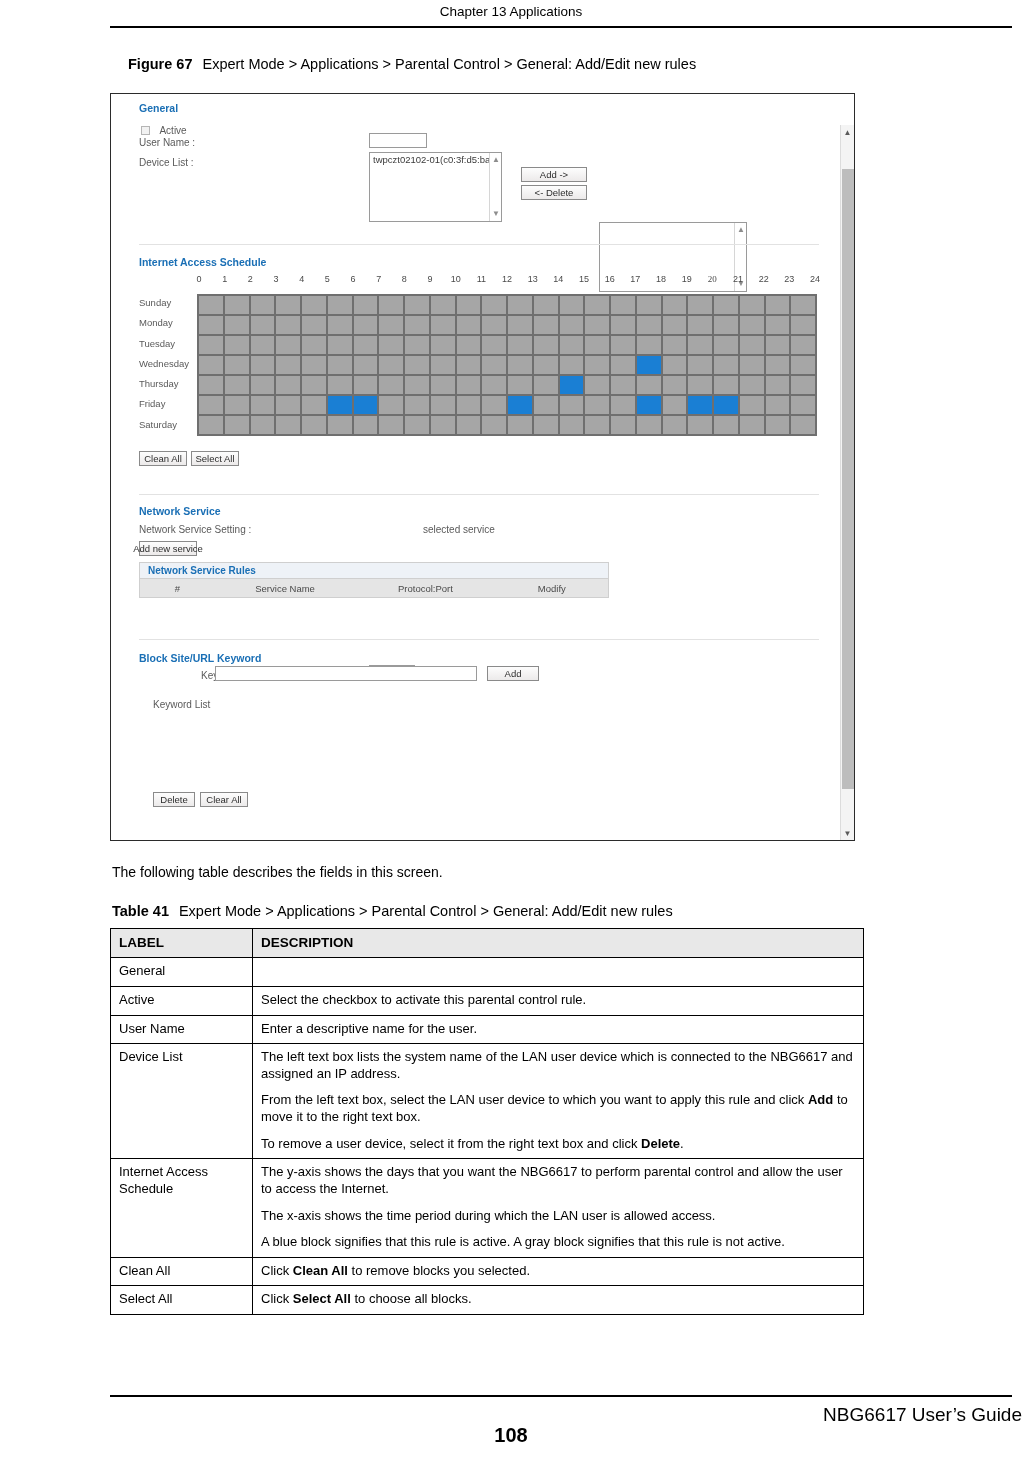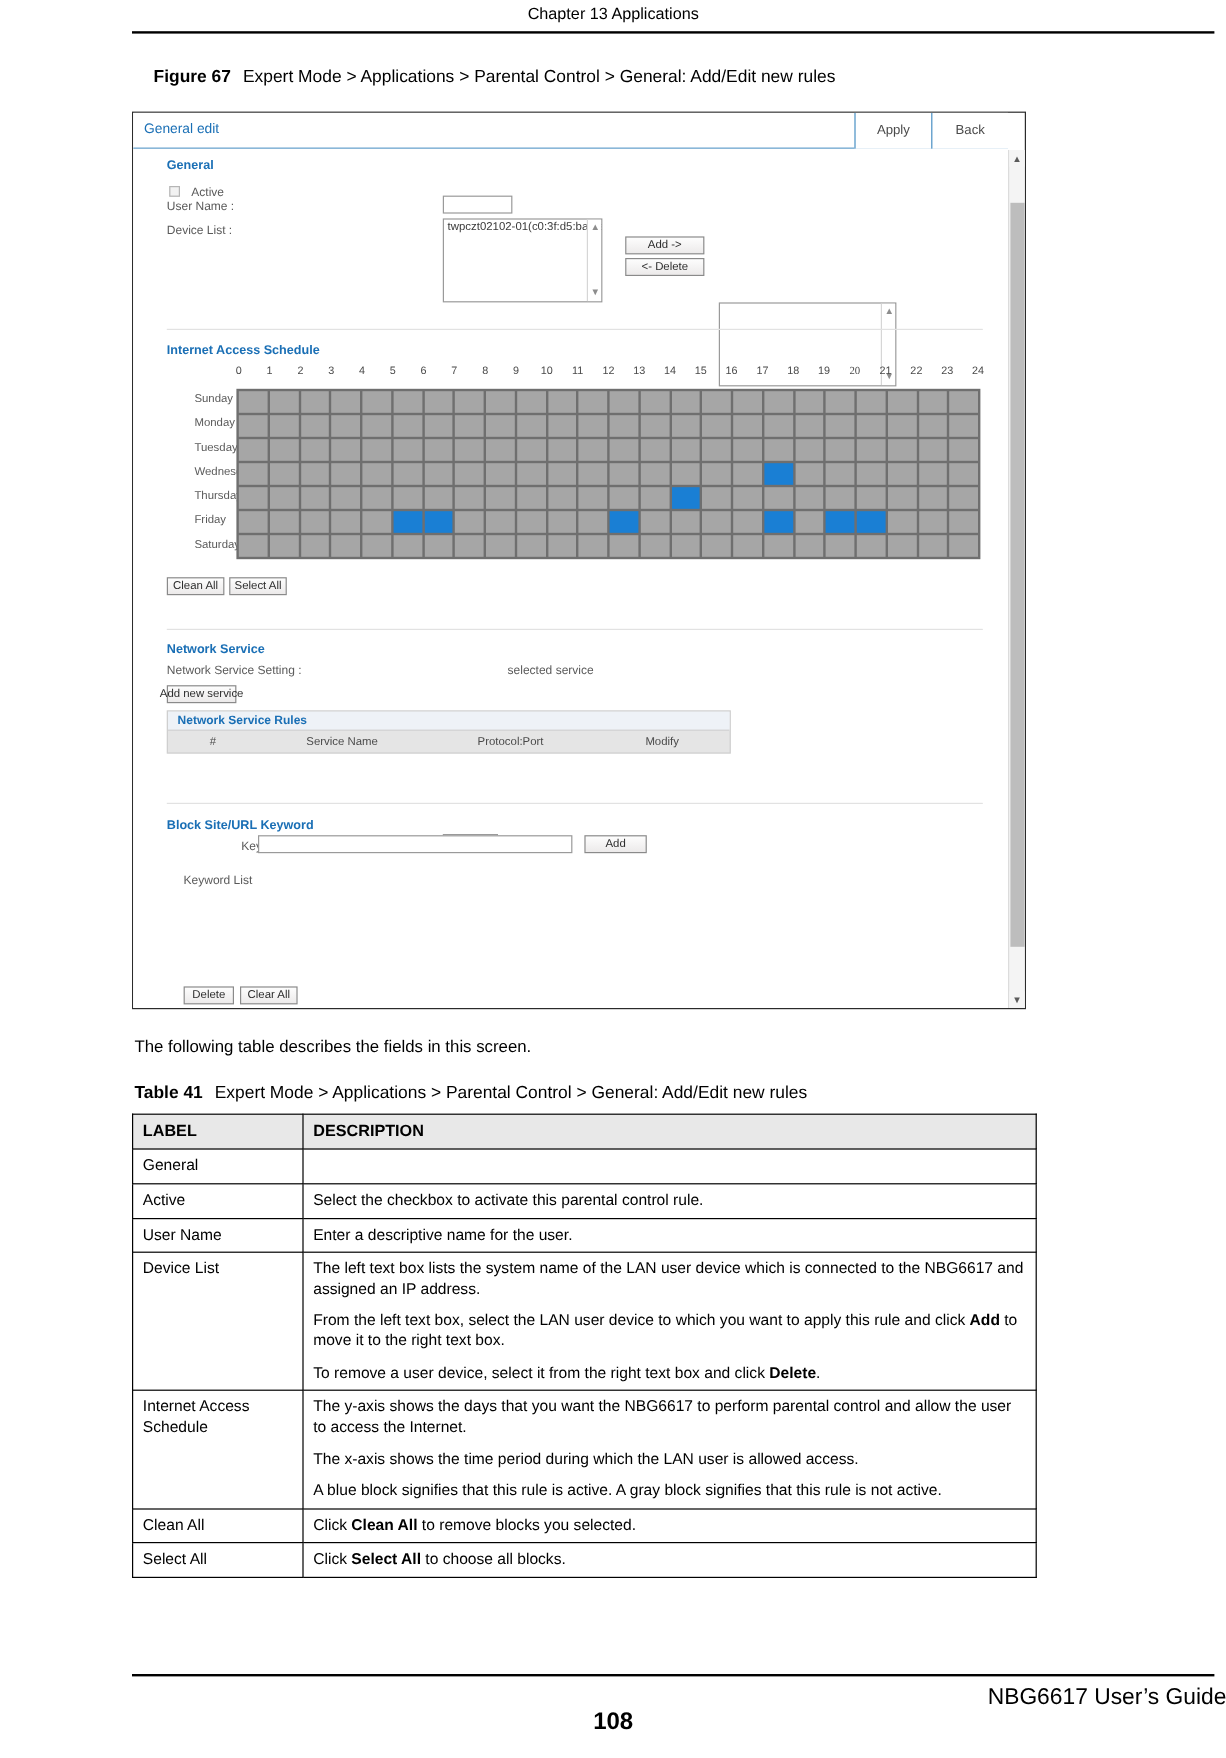--- a/index.html
+++ b/index.html
@@ -205,21 +205,20 @@
     gap: 2px;
     padding: 2px;
   }
   .cell { background: #a6a6a6; }
   .cell.on { background: #1a7fd4; }
 
   .days {
     position: absolute;
     font-size: 9.5px;
     color: #5a5a5a;
-    margin-left: 23px;
   }
   .days span { position: absolute; left: 0; white-space: nowrap; }
 
   
   .nstable {
     position: absolute;
     border: 1px solid #cfcfcf;
     background: #e5e5e5;
   }
   .nstable .nst-head {
@@ -323,27 +322,20 @@
 <div class="rule-top"></div>
 
 <div class="figure-caption">
   <span class="fignum">Figure 67</span><span class="figtitle">Expert Mode &gt; Applications &gt; Parental Control &gt; General: Add/Edit new rules</span>
 </div>
 
 <div class="shot">
 
   <div class="shot-inner">
 
-    <div class="titlebar">
-      <div class="tb-title">General edit</div>
-      <div class="tb-actions">
-        <div class="tb-btn">Apply</div>
-        <div class="tb-btn">Back</div>
-      </div>
-    </div>
 
     <div class="ui-body">
 
       
       <div class="abs sec-head" style="left:28px; top:8px;">General</div>
 
       <div class="abs" style="left:30px; top:26px;">
         <span class="chk"></span>
         <span class="lbl" style="margin-left:5px;">Active</span>
       </div>

